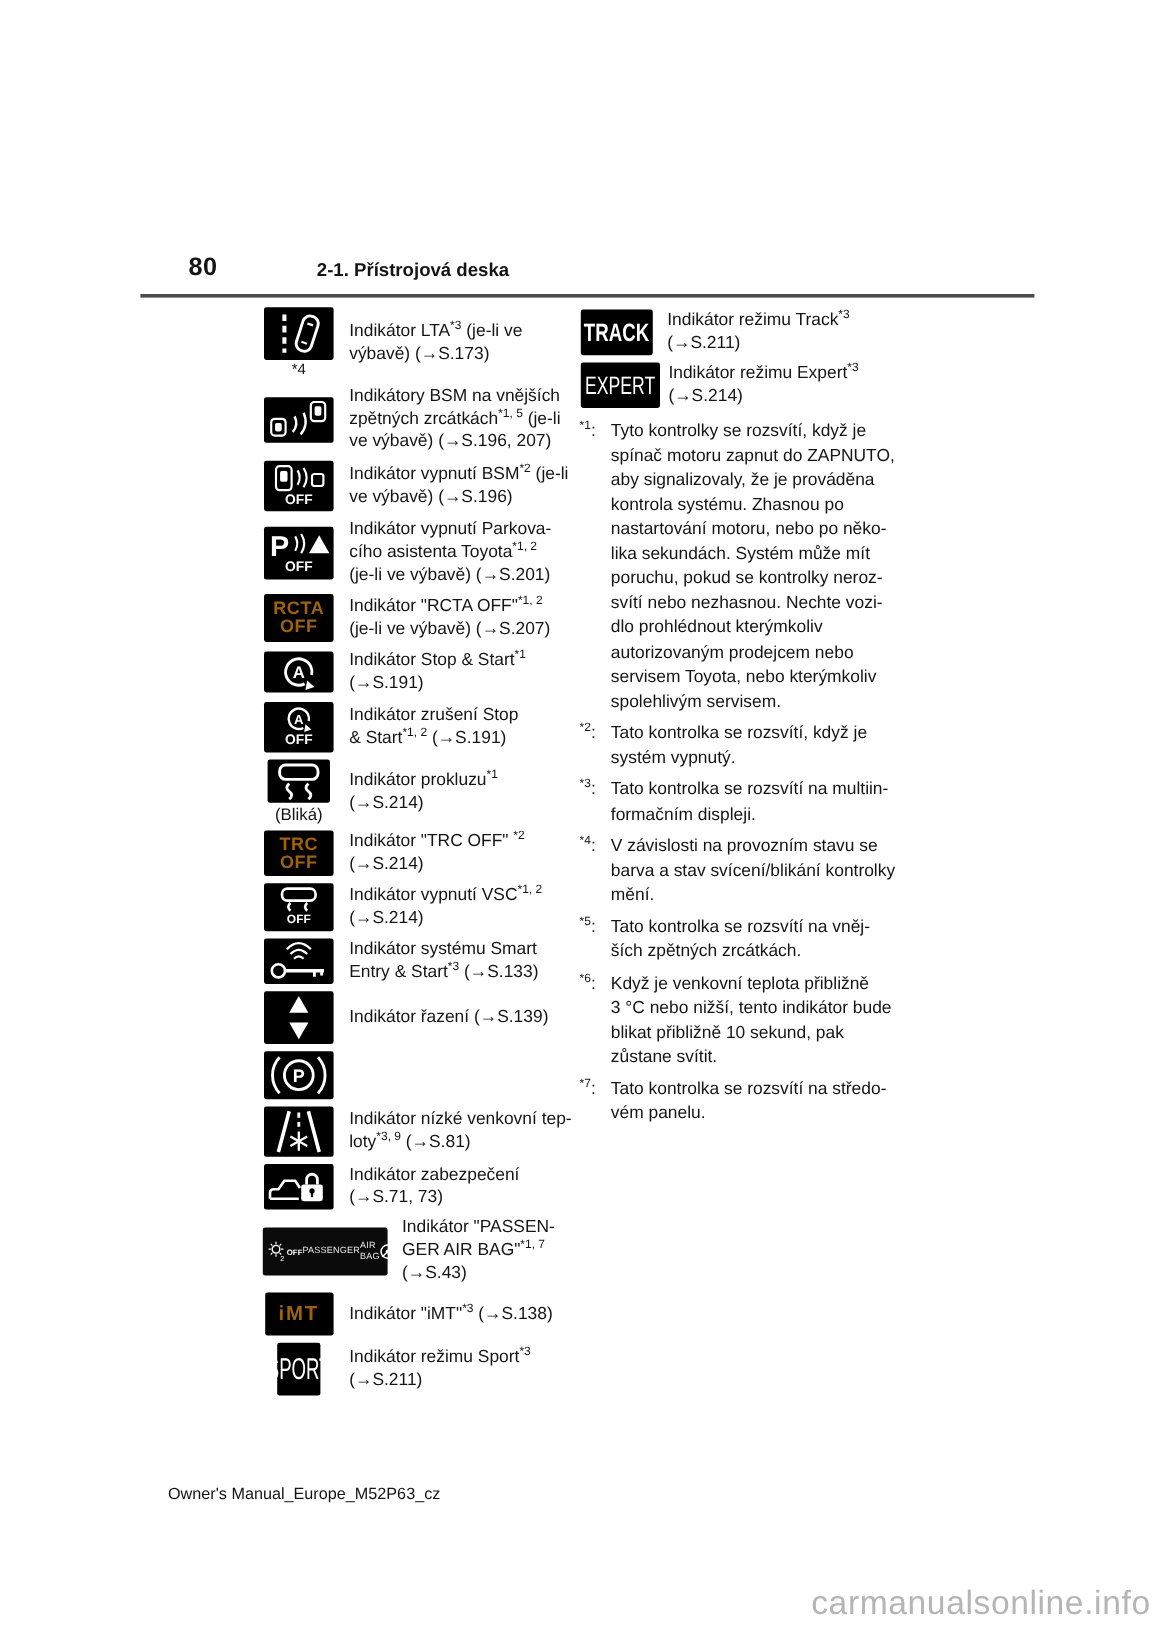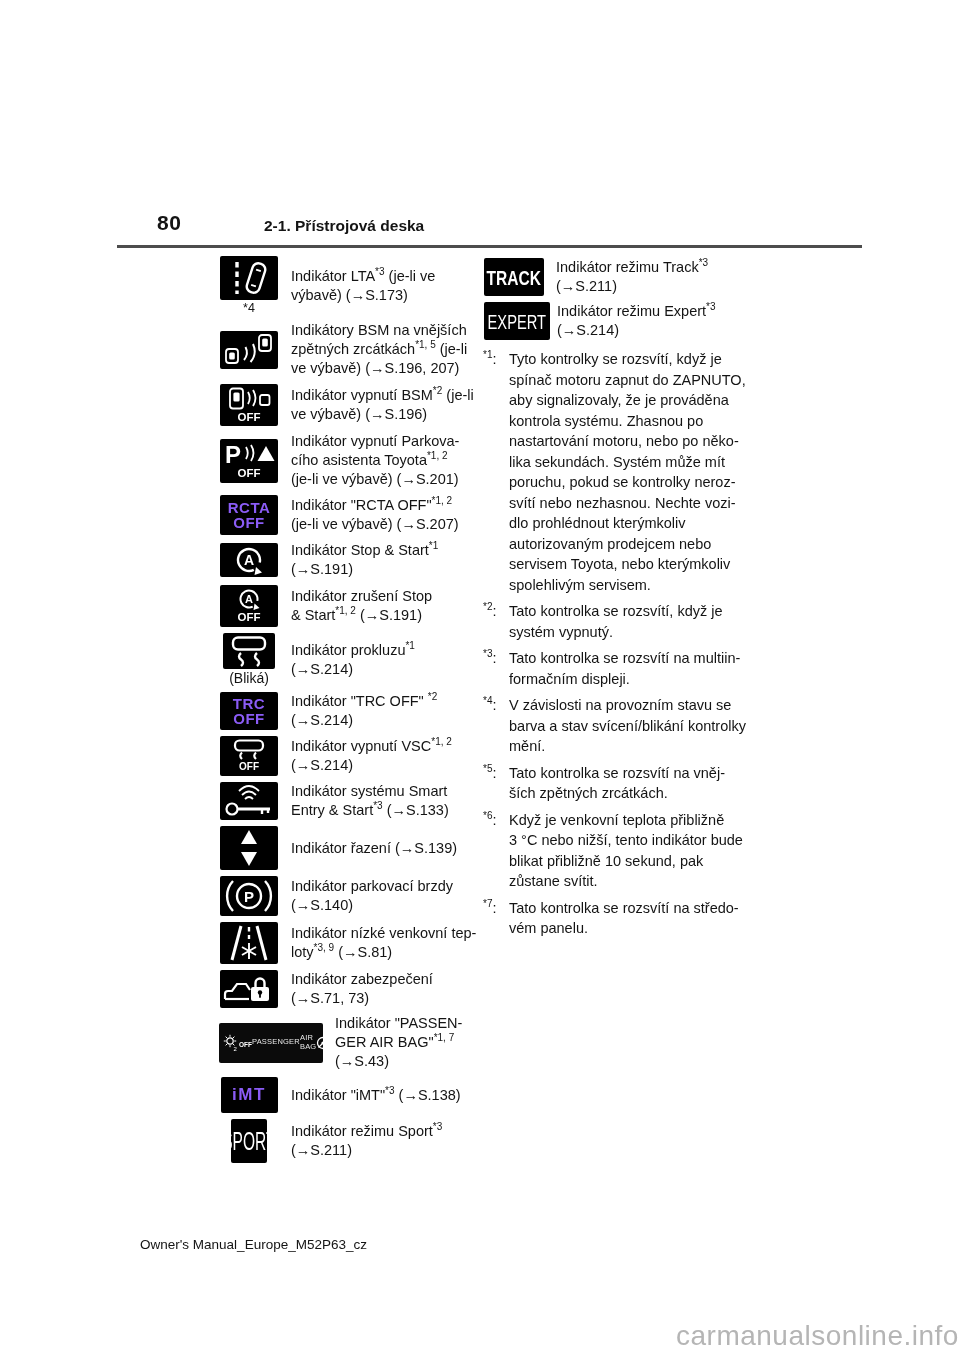--- a/index.html
+++ b/index.html
@@ -13,21 +13,21 @@
   .ind-row{display:flex;align-items:center;margin-bottom:6px;}
   .icon-wrap{flex:0 0 62px;display:flex;flex-direction:column;align-items:center;}
   .icon-wrap.wide{flex:0 0 106px;}
   .icon{background:#000;border-radius:2px;display:flex;flex-direction:column;align-items:center;
         justify-content:center;color:#fff;box-sizing:border-box;}
   .icon-caption{font-size:12.5px;margin-top:1px;color:#141414;}
   .ind-label{margin-left:11px;font-size:14.5px;line-height:19px;white-space:nowrap;}
   sup{font-size:10px;line-height:0;}
   .off-label{font-size:11.5px;font-weight:bold;line-height:1.05;color:#fff;}
   .off-label.sm{font-size:10px;}
-  .icon-txt{font-weight:bold;color:#8b5cf6;text-align:center;line-height:1.03;}
+  .icon-txt{font-weight:bold;color:#a16207;text-align:center;line-height:1.03;}
   .txt-15{font-size:15px;letter-spacing:0.5px;}
   .txt-imt{font-size:17px;letter-spacing:1.5px;}
   .cond{display:inline-block;transform:scaleX(0.62);transform-origin:center;font-size:25px;font-weight:normal;line-height:1;}
   .cond-track{display:inline-block;transform:scaleX(0.74);transform-origin:center;font-size:21px;font-weight:bold;line-height:1;}
   .cond-expert{display:inline-block;transform:scaleX(0.70);transform-origin:center;font-size:21px;font-weight:normal;line-height:1;}
   .footnotes{margin-top:9px;}
   .fn{display:flex;margin-bottom:6px;}
   .fn-marker{flex:0 0 26px;font-size:14.5px;line-height:20px;}
   .fn-text{flex:1;font-size:14.5px;line-height:20.5px;white-space:nowrap;}
   .footer{position:absolute;left:140px;top:1237px;font-size:13.5px;}
@@ -225,21 +225,20 @@
       <div class="icon-wrap">
         <div class="icon" style="width:58px;height:40px">
           <svg width="54" height="36" viewBox="0 0 54 36" aria-hidden="true">
             <circle cx="27" cy="18" r="12" fill="none" stroke="#fff" stroke-width="2.4"></circle>
             <path d="M11 3 a22 22 0 0 0 0 30" fill="none" stroke="#fff" stroke-width="2.4"></path>
             <path d="M43 3 a22 22 0 0 1 0 30" fill="none" stroke="#fff" stroke-width="2.4"></path>
             <text x="27" y="23.5" font-size="15" font-weight="bold" fill="#fff" text-anchor="middle">P</text>
           </svg>
         </div>
       </div>
-      <div class="ind-label">Indikátor parkovací brzdy<br>(→S.140)</div>
     </div>
 
     <div class="ind-row">
       <div class="icon-wrap">
         <div class="icon" style="width:58px;height:42px">
           <svg width="50" height="38" viewBox="0 0 50 38" aria-hidden="true">
             <line x1="17" y1="2" x2="8" y2="36" stroke="#fff" stroke-width="3"></line>
             <line x1="33" y1="2" x2="42" y2="36" stroke="#fff" stroke-width="3"></line>
             <line x1="25" y1="3" x2="25" y2="15" stroke="#fff" stroke-width="2.4" stroke-dasharray="4.5 3.5"></line>
             <g stroke="#fff" stroke-width="1.9">

